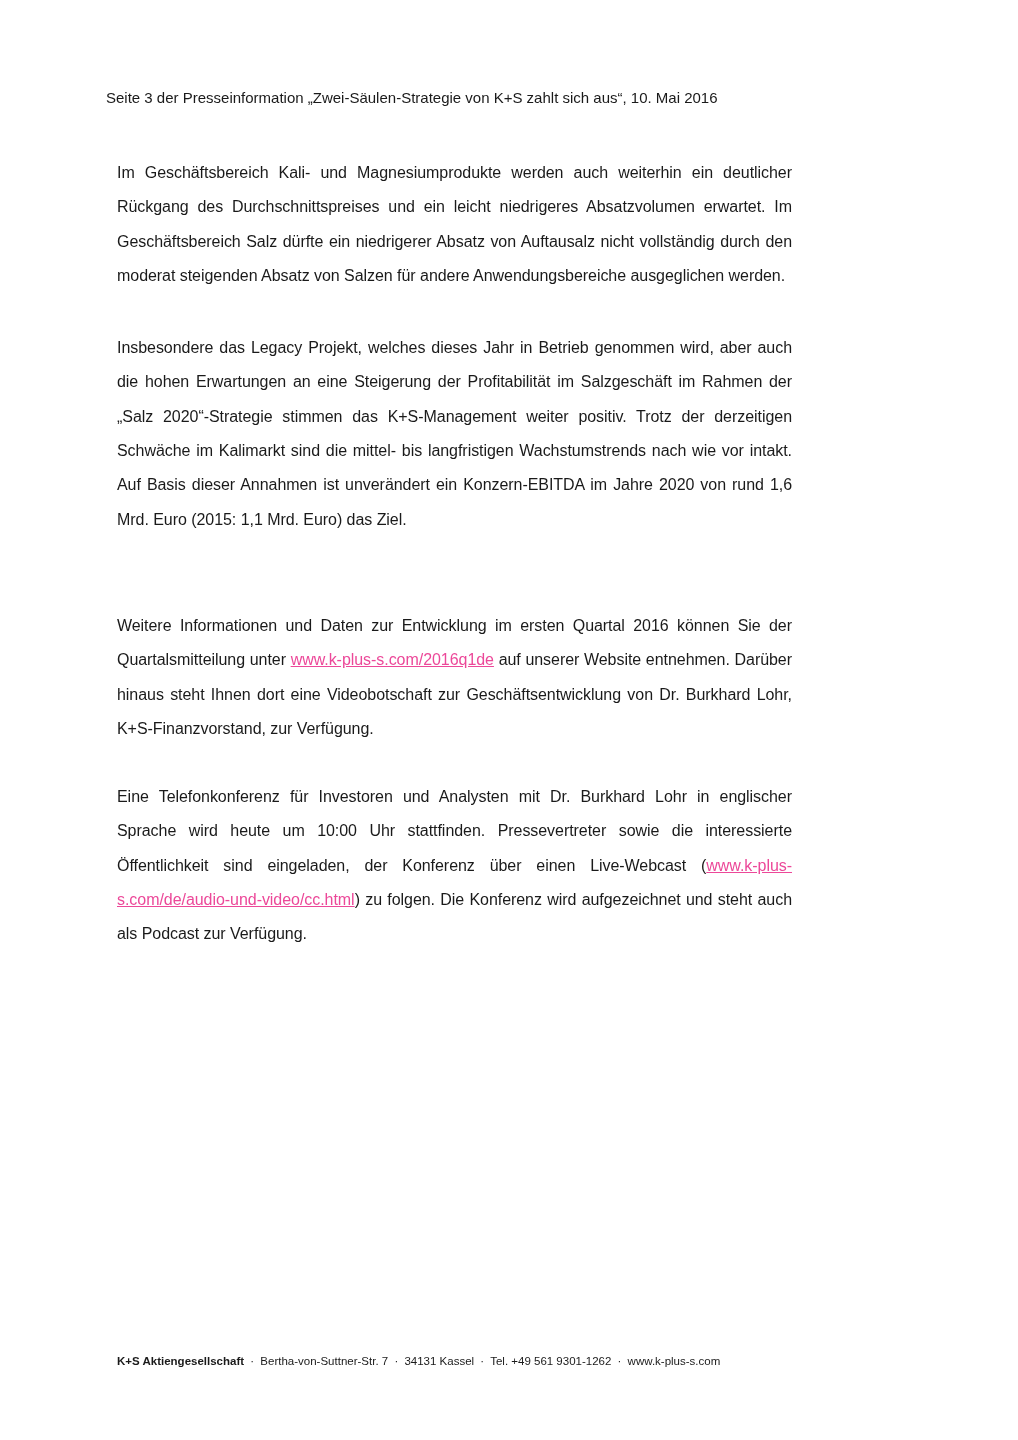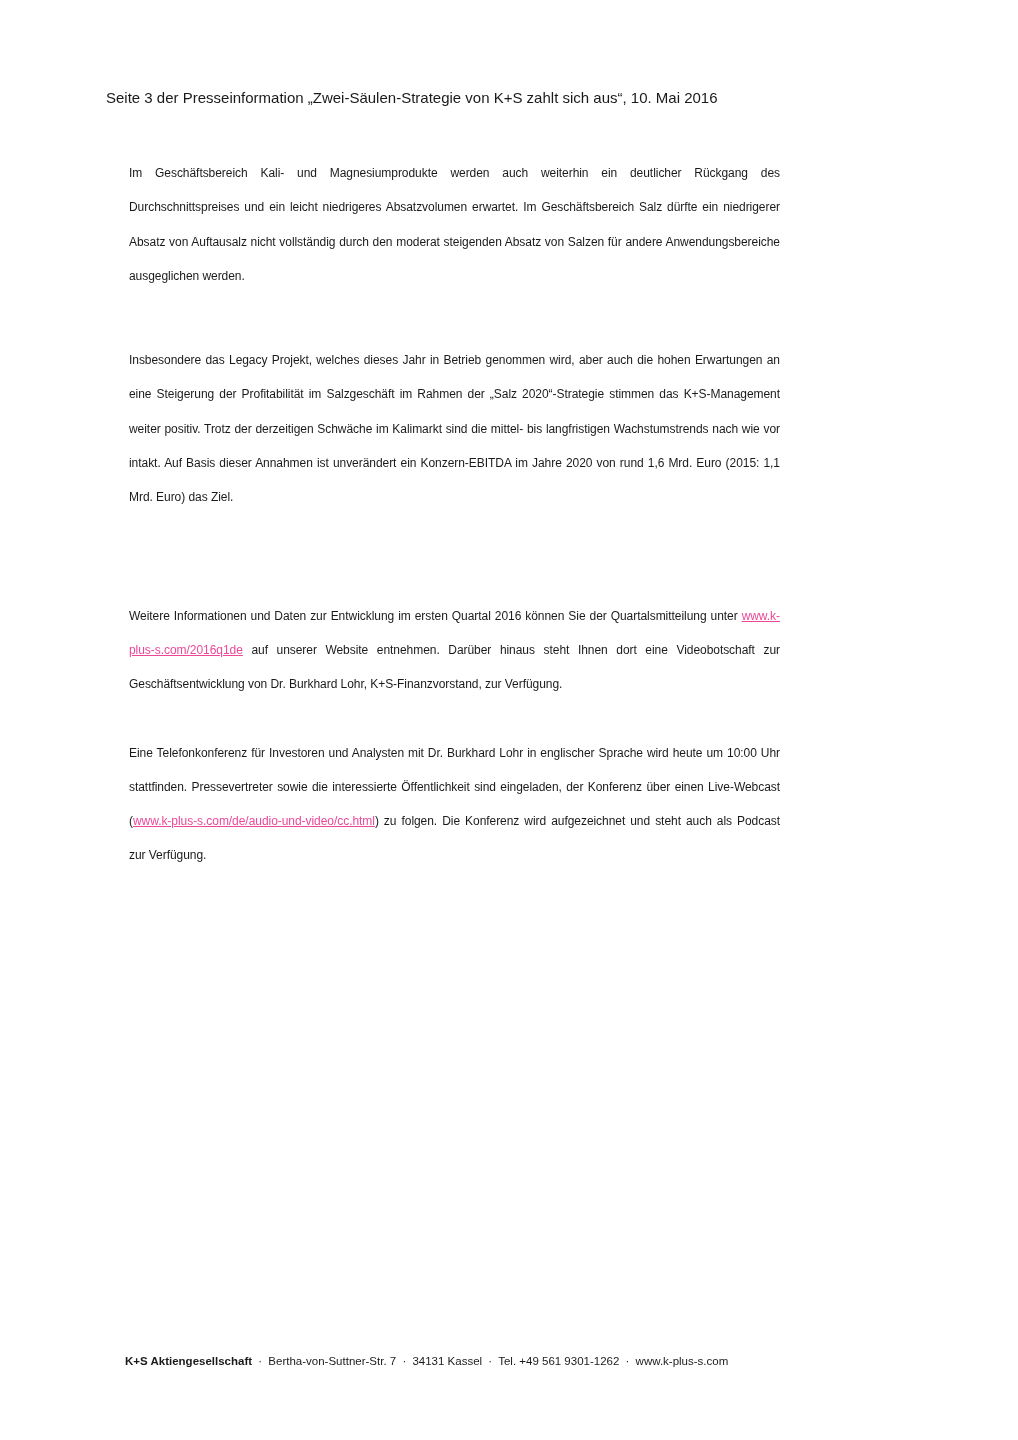--- a/index.html
+++ b/index.html
@@ -32,25 +32,25 @@
     }
     .section-heading {
       font-weight: bold;
       font-size: 18px;
       line-height: 24px;
       margin: 0 0 0 0;
       height: 24px;
       letter-spacing: -0.1px;
     }
     .para {
-      font-size: 12px;
+      font-size: 16px;
       line-height: 34.3px;
       text-align: justify;
       text-align-last: left;
-      margin: 12px;
+      margin: 0;
       letter-spacing: -0.05px;
     }
     .para + .para {
       margin-top: 34px;
     }
     .gap-1 { height: 34px; }
     .gap-2 { height: 68px; }
     .after-heading { margin-top: 4px; }
     a.link {
       color: #ec4899;
@@ -60,21 +60,20 @@
       position: absolute;
       left: 117px;
       top: 1353px;
       font-size: 11.5px;
       line-height: 16px;
       white-space: nowrap;
       color: #1a1a1a;
     }
     .footer .company {
       font-weight: bold;
-      margin-left: 8px;
     }
     .sep { padding: 0 3px; }
   </style>
 </head>
 <body>
 
 <div class="page-header">Seite 3 der Presseinformation „Zwei-Säulen-Strategie von K+S zahlt sich aus“, 10. Mai 2016</div>
 
 <div class="content">
 

